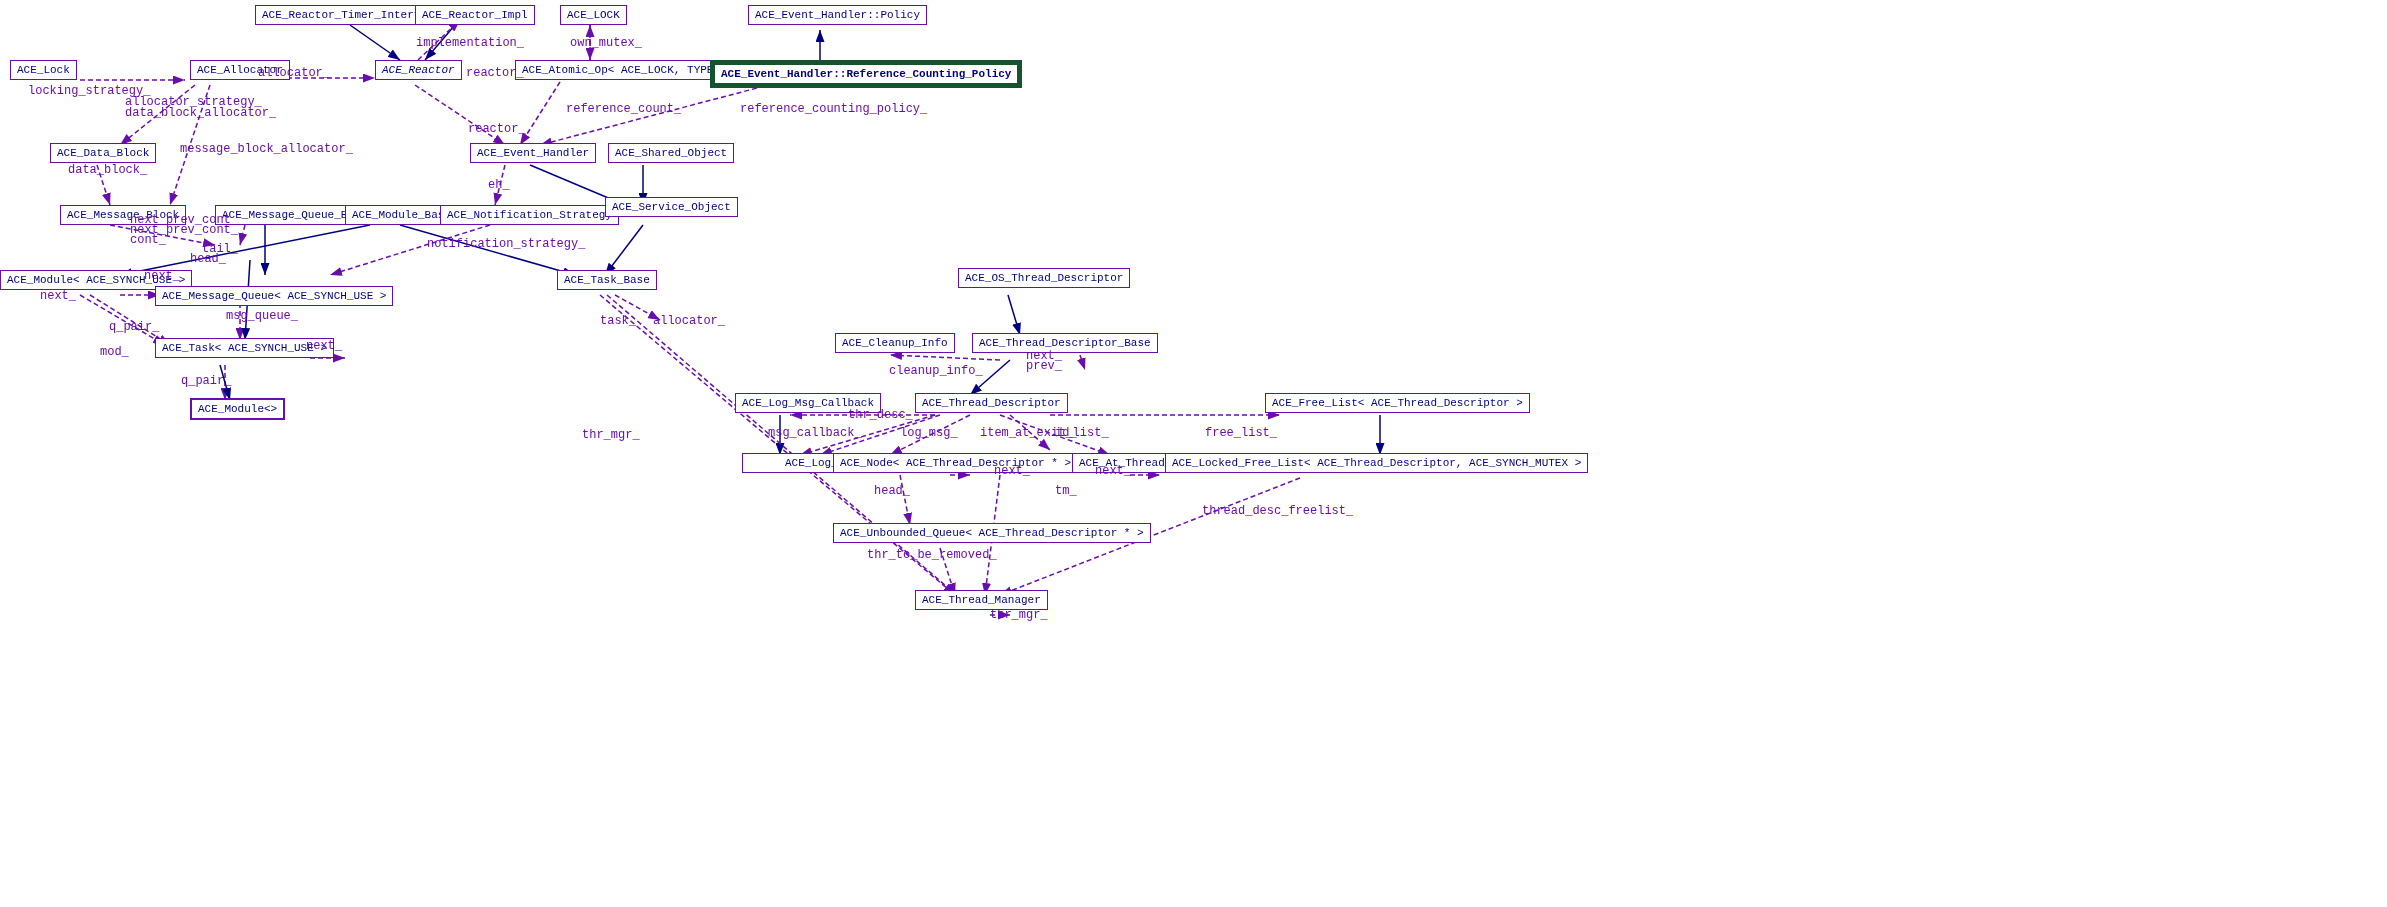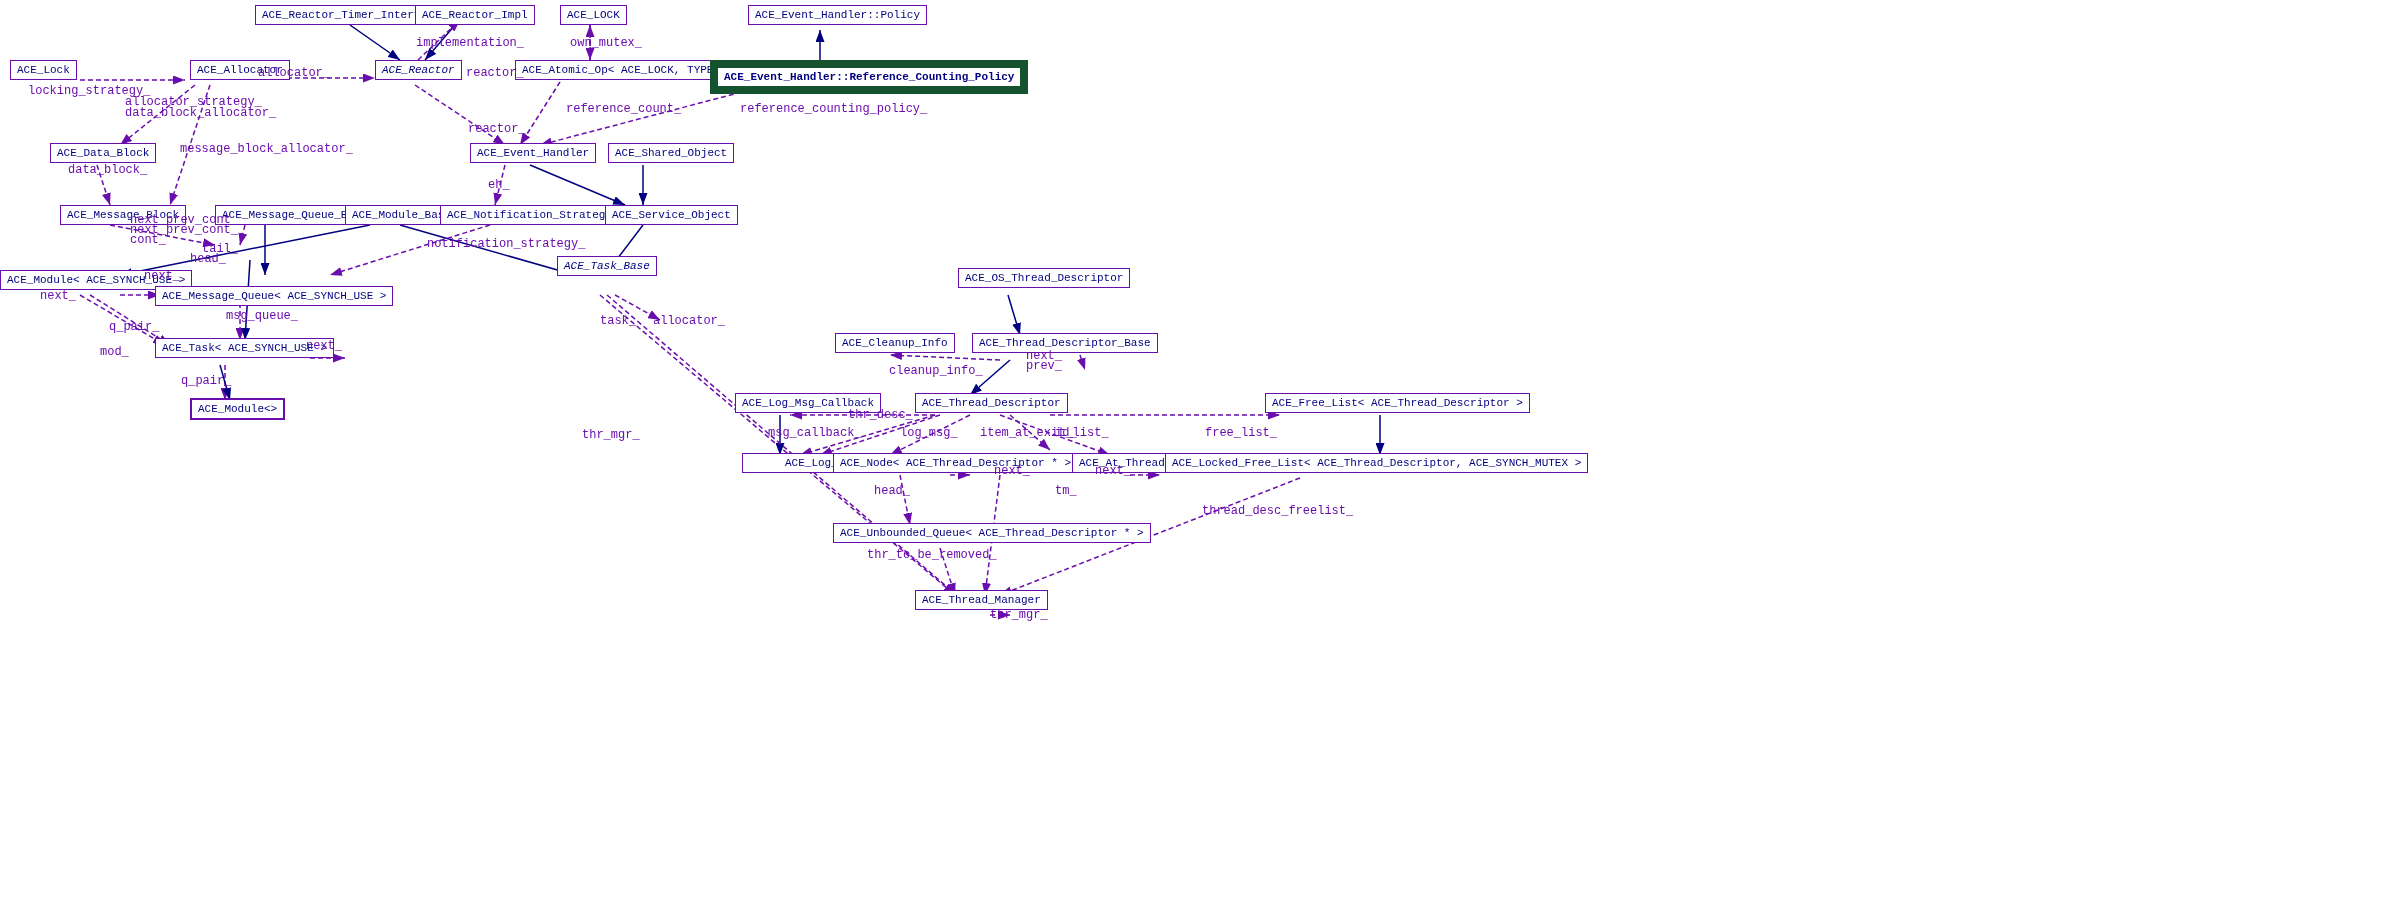--- a/index.html
+++ b/index.html
@@ -23,21 +23,21 @@
       border: 1px solid #6a0dad;
       background: white;
       padding: 3px 6px;
       font-size: 11px;
       color: #000080;
       white-space: nowrap;
       text-align: center;
       font-family: 'Courier New', monospace;
     }
     .node.highlight {
-      border: 8px solid #14532d;
+      border: 5px solid #14532d;
       font-weight: bold;
     }
     .edge-label {
       position: absolute;
       font-size: 12px;
       color: #6a0dad;
       font-family: 'Courier New', monospace;
       white-space: nowrap;
     }
     svg.edges {
@@ -200,24 +200,24 @@
   <div class="node" style="left:375px;top:60px;font-style:italic;">ACE_Reactor</div>
   <div class="node" style="left:515px;top:60px;">ACE_Atomic_Op&lt; ACE_LOCK, TYPE &gt;</div>
   <div class="node highlight" style="left:710px;top:60px;">ACE_Event_Handler::Reference_Counting_Policy</div>
   <div class="node" style="left:50px;top:143px;">ACE_Data_Block</div>
   <div class="node" style="left:470px;top:143px;">ACE_Event_Handler</div>
   <div class="node" style="left:608px;top:143px;">ACE_Shared_Object</div>
   <div class="node" style="left:60px;top:205px;">ACE_Message_Block</div>
   <div class="node" style="left:215px;top:205px;">ACE_Message_Queue_Base</div>
   <div class="node" style="left:345px;top:205px;">ACE_Module_Base</div>
   <div class="node" style="left:440px;top:205px;">ACE_Notification_Strategy</div>
-  <div class="node" style="left:605px;top:205px;">ACE_Service_Object</div>
+  <div class="node" style="left:605px;top:197px;">ACE_Service_Object</div>
   <div class="node" style="left:0px;top:270px;">ACE_Module&lt; ACE_SYNCH_USE &gt;</div>
   <div class="node" style="left:155px;top:270px;margin-top:16px;">ACE_Message_Queue&lt; ACE_SYNCH_USE &gt;</div>
-  <div class="node" style="left:557px;top:256px;font-style:italic;">ACE_Task_Base</div>
+  <div class="node" style="left:557px;top:270px;">ACE_Task_Base</div>
   <div class="node" style="left:155px;top:338px;">ACE_Task&lt; ACE_SYNCH_USE &gt;</div>
   <div class="node" style="left:190px;top:398px; border: 2px solid #6a0dad;">ACE_Module&lt;&gt;</div>
   <div class="node" style="left:958px;top:268px;">ACE_OS_Thread_Descriptor</div>
   <div class="node" style="left:835px;top:333px;">ACE_Cleanup_Info</div>
   <div class="node" style="left:972px;top:333px;">ACE_Thread_Descriptor_Base</div>
   <div class="node" style="left:735px;top:393px;">ACE_Log_Msg_Callback</div>
   <div class="node" style="left:915px;top:393px;">ACE_Thread_Descriptor</div>
   <div class="node" style="left:1265px;top:393px;">ACE_Free_List&lt; ACE_Thread_Descriptor &gt;</div>
   <div class="node" style="left:742px;top:453px;padding-left:42px;">ACE_Log_Msg</div>
   <div class="node" style="left:833px;top:453px;">ACE_Node&lt; ACE_Thread_Descriptor * &gt;</div>

